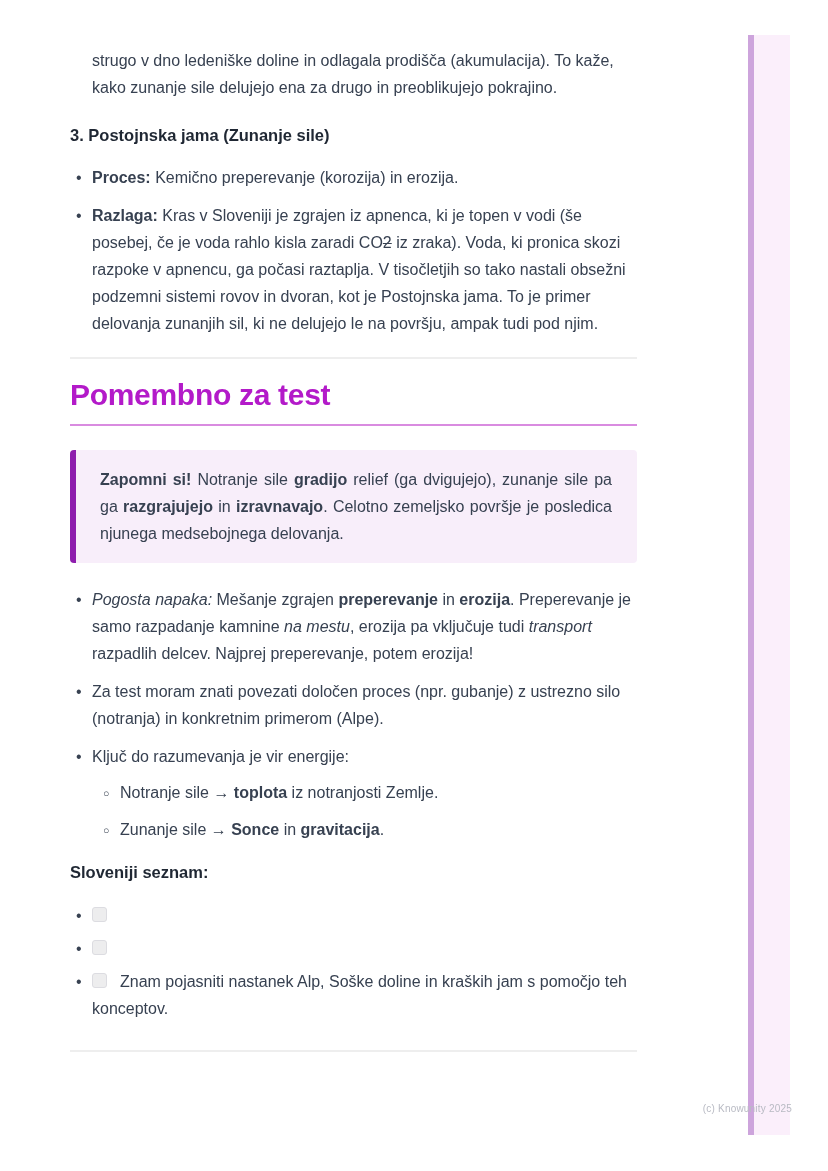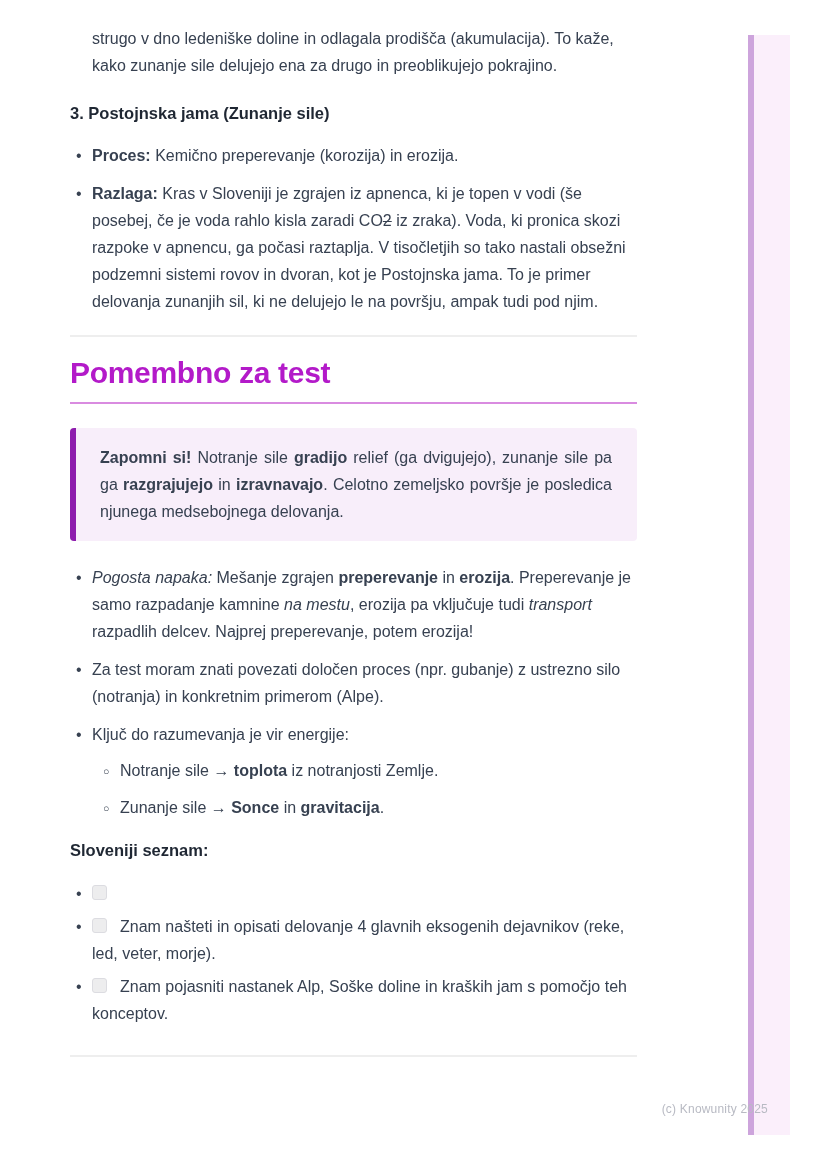--- a/index.html
+++ b/index.html
@@ -7,21 +7,21 @@
     width:828px;height:1171px;
     background:#ffffff;
     font-family:"Liberation Sans","DejaVu Sans",sans-serif;
     color:var(--body-text,#374151);
     position:relative;
     overflow:hidden;
   }
   .page{position:absolute;inset:0;}
   .content{
     position:absolute;
-    left:70px;top:25px;
+    left:70px;top:47px;
     width:567px;
   }
   p,h1,h3,ul,li{margin:0;padding:0;}
   .body-text{font-size:16px;line-height:27px;}
   .indent{margin-left:22px;}
   h3.sub-heading{
     font-size:16.5px;line-height:24px;font-weight:bold;
     color:var(--heading-text,#1f2733);
     margin-top:22px;
   }
@@ -103,22 +103,22 @@
     position:absolute;
     left:748px;top:35px;
     width:42px;height:1100px;
     background:var(--stripe-bg,#fbeffb);
     border-left:6px solid var(--stripe-line,#cda4dc);
     box-sizing:border-box;
     z-index:1;
   }
   .footer{
     position:absolute;
-    right:60px;top:1101px;
-    font-size:12px;line-height:16px;
+    right:36px;top:1101px;
+    font-size:10px;line-height:16px;
     color:var(--footer-gray,#b8bac3);
     z-index:2;
     letter-spacing:0.2px;
   }
   em{font-style:italic;}
   strong{font-weight:bold;}
   s{text-decoration:line-through;}
 </style>
 </head>
 <body style="--body-text: #374151; --heading-text: #1f2733; --accent-magenta: #b31ac9; --accent-rule: #d98be0; --callout-bg: #f8eefa; --callout-border: #8e1dad; --rule-gray: #eeeeee; --checkbox-bg: #ededee; --checkbox-border: #dcdce1; --stripe-bg: #fbeffb; --stripe-line: #cda4dc; --footer-gray: #b8bac3;">
@@ -153,21 +153,21 @@
           <li><span><span>Notranje sile → </span><strong>toplota</strong><span> iz notranjosti Zemlje.</span></span></li>
           <li><span><span>Zunanje sile → </span><strong>Sonce</strong><span> in </span><strong>gravitacija</strong><span>.</span></span></li>
         </ul>
       </li>
     </ul>
 
     <p class="check-heading">Sloveniji seznam:</p>
 
     <ul class="disc-list checklist">
       <li><span class="checkbox"></span></li>
-      <li><span class="checkbox"></span><span><span>Znam našteti in opisati delovanje 4 glavnih eksogenih dejavnikov (reke, led, veter, morje).</span></span></li>
+      <li><span class="checkbox"></span></li>
       <li><span class="checkbox"></span><span><span>Znam pojasniti nastanek Alp, Soške doline in kraških jam s pomočjo teh konceptov.</span></span></li>
     </ul>
 
     <hr class="bottom-rule">
   </div>
 
   <div class="stripe"></div>
   <div class="footer">(c) Knowunity 2025</div>
 </div>
 

